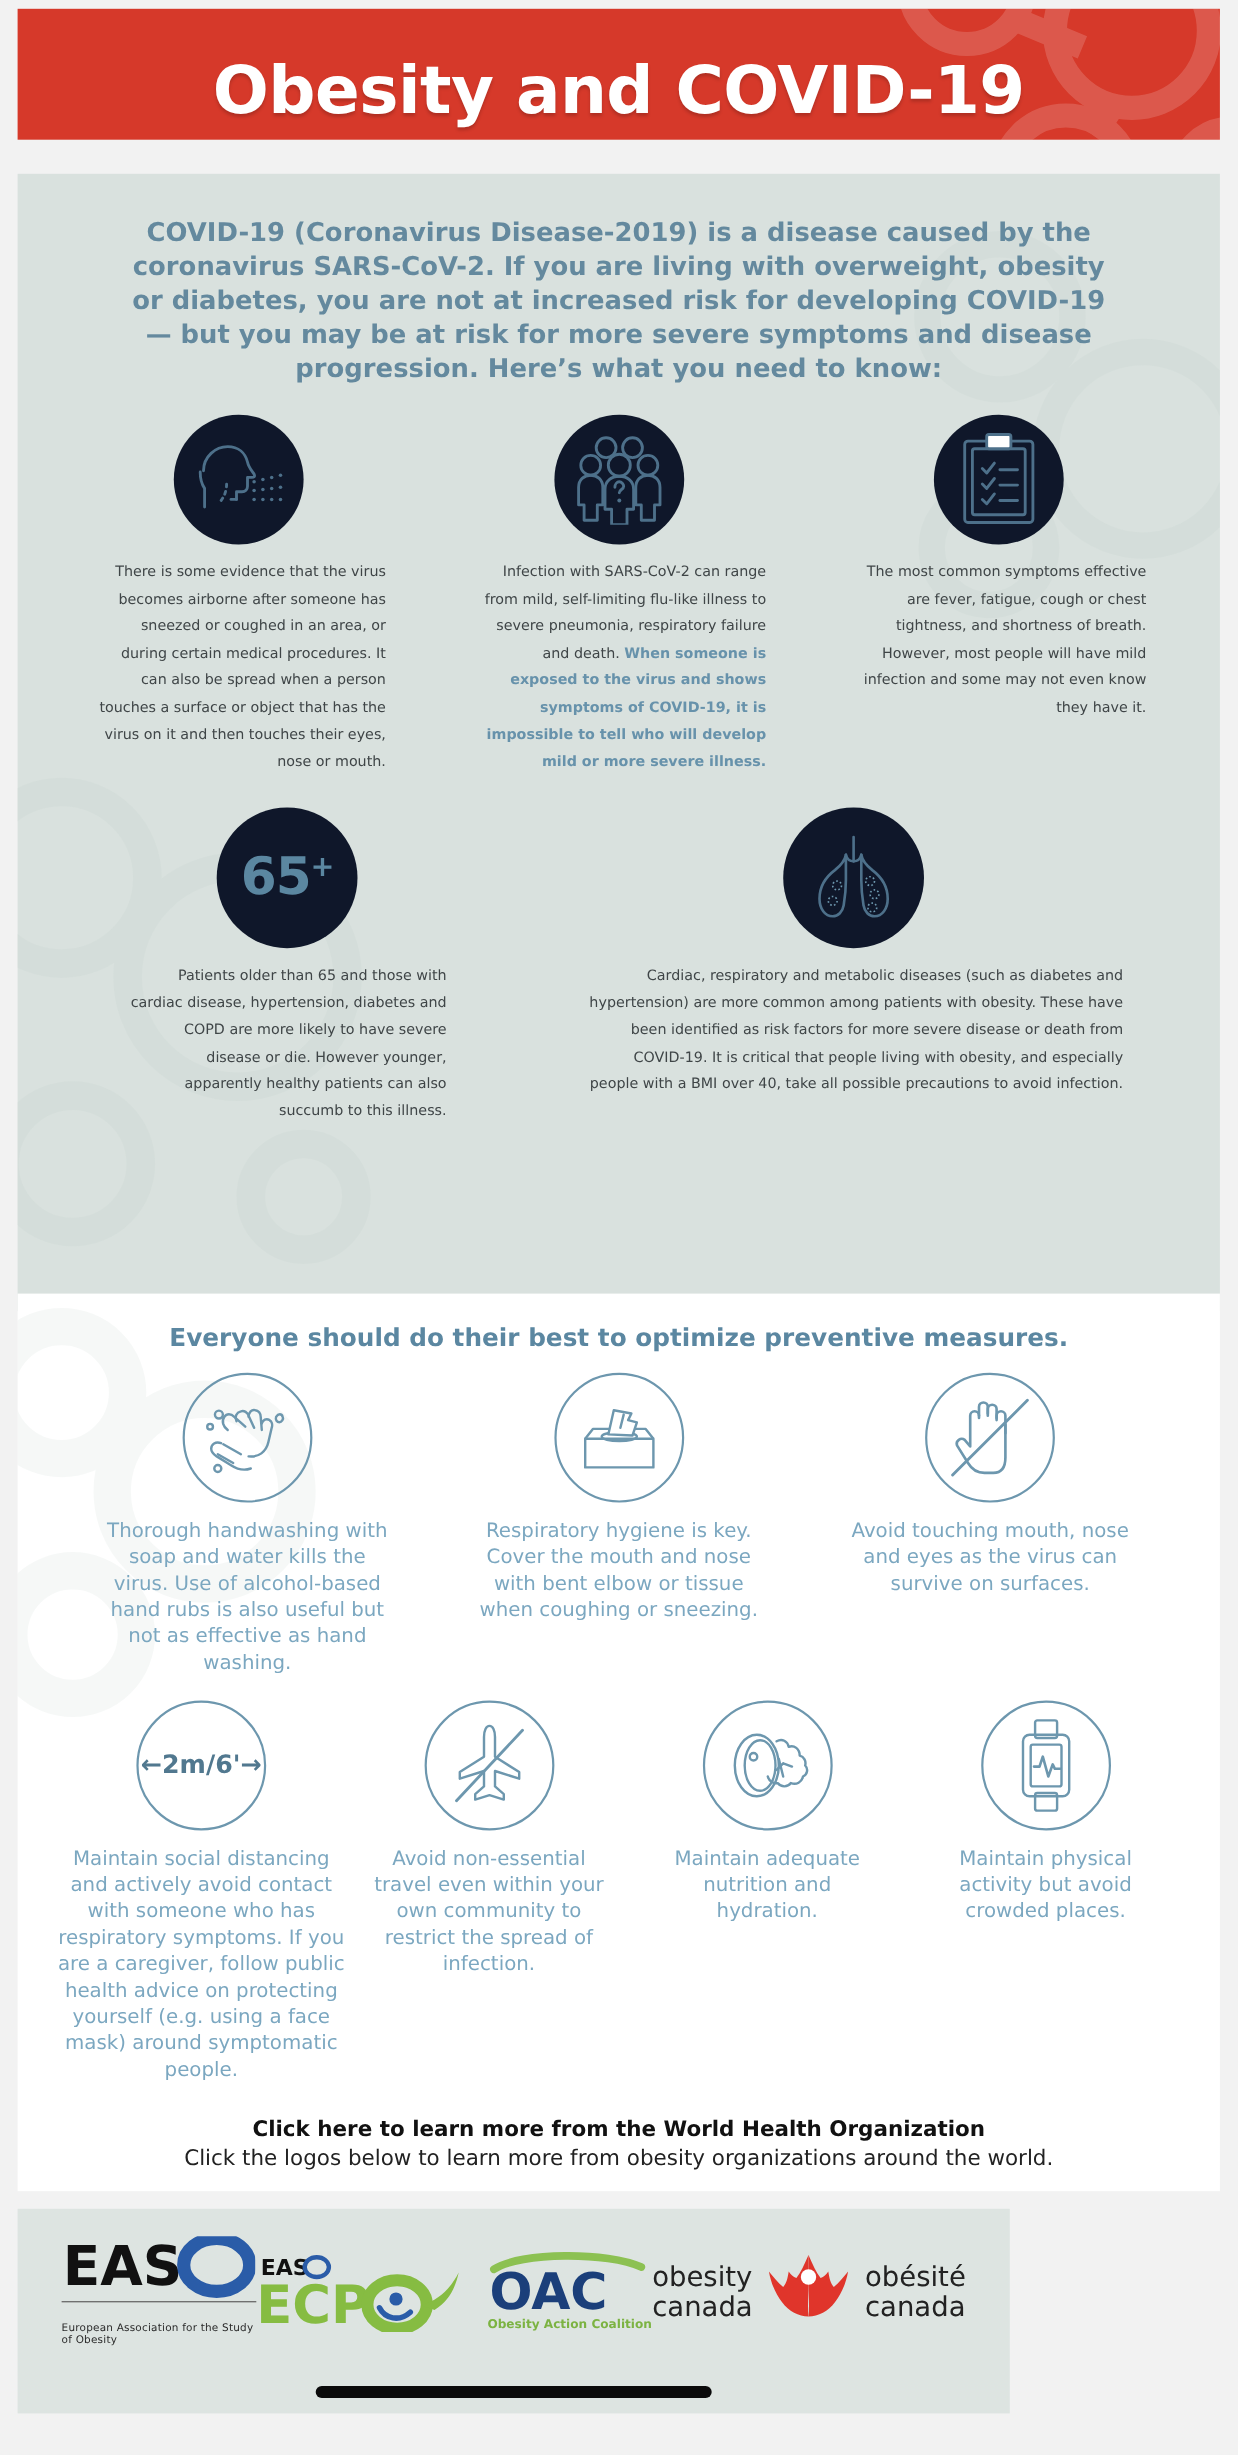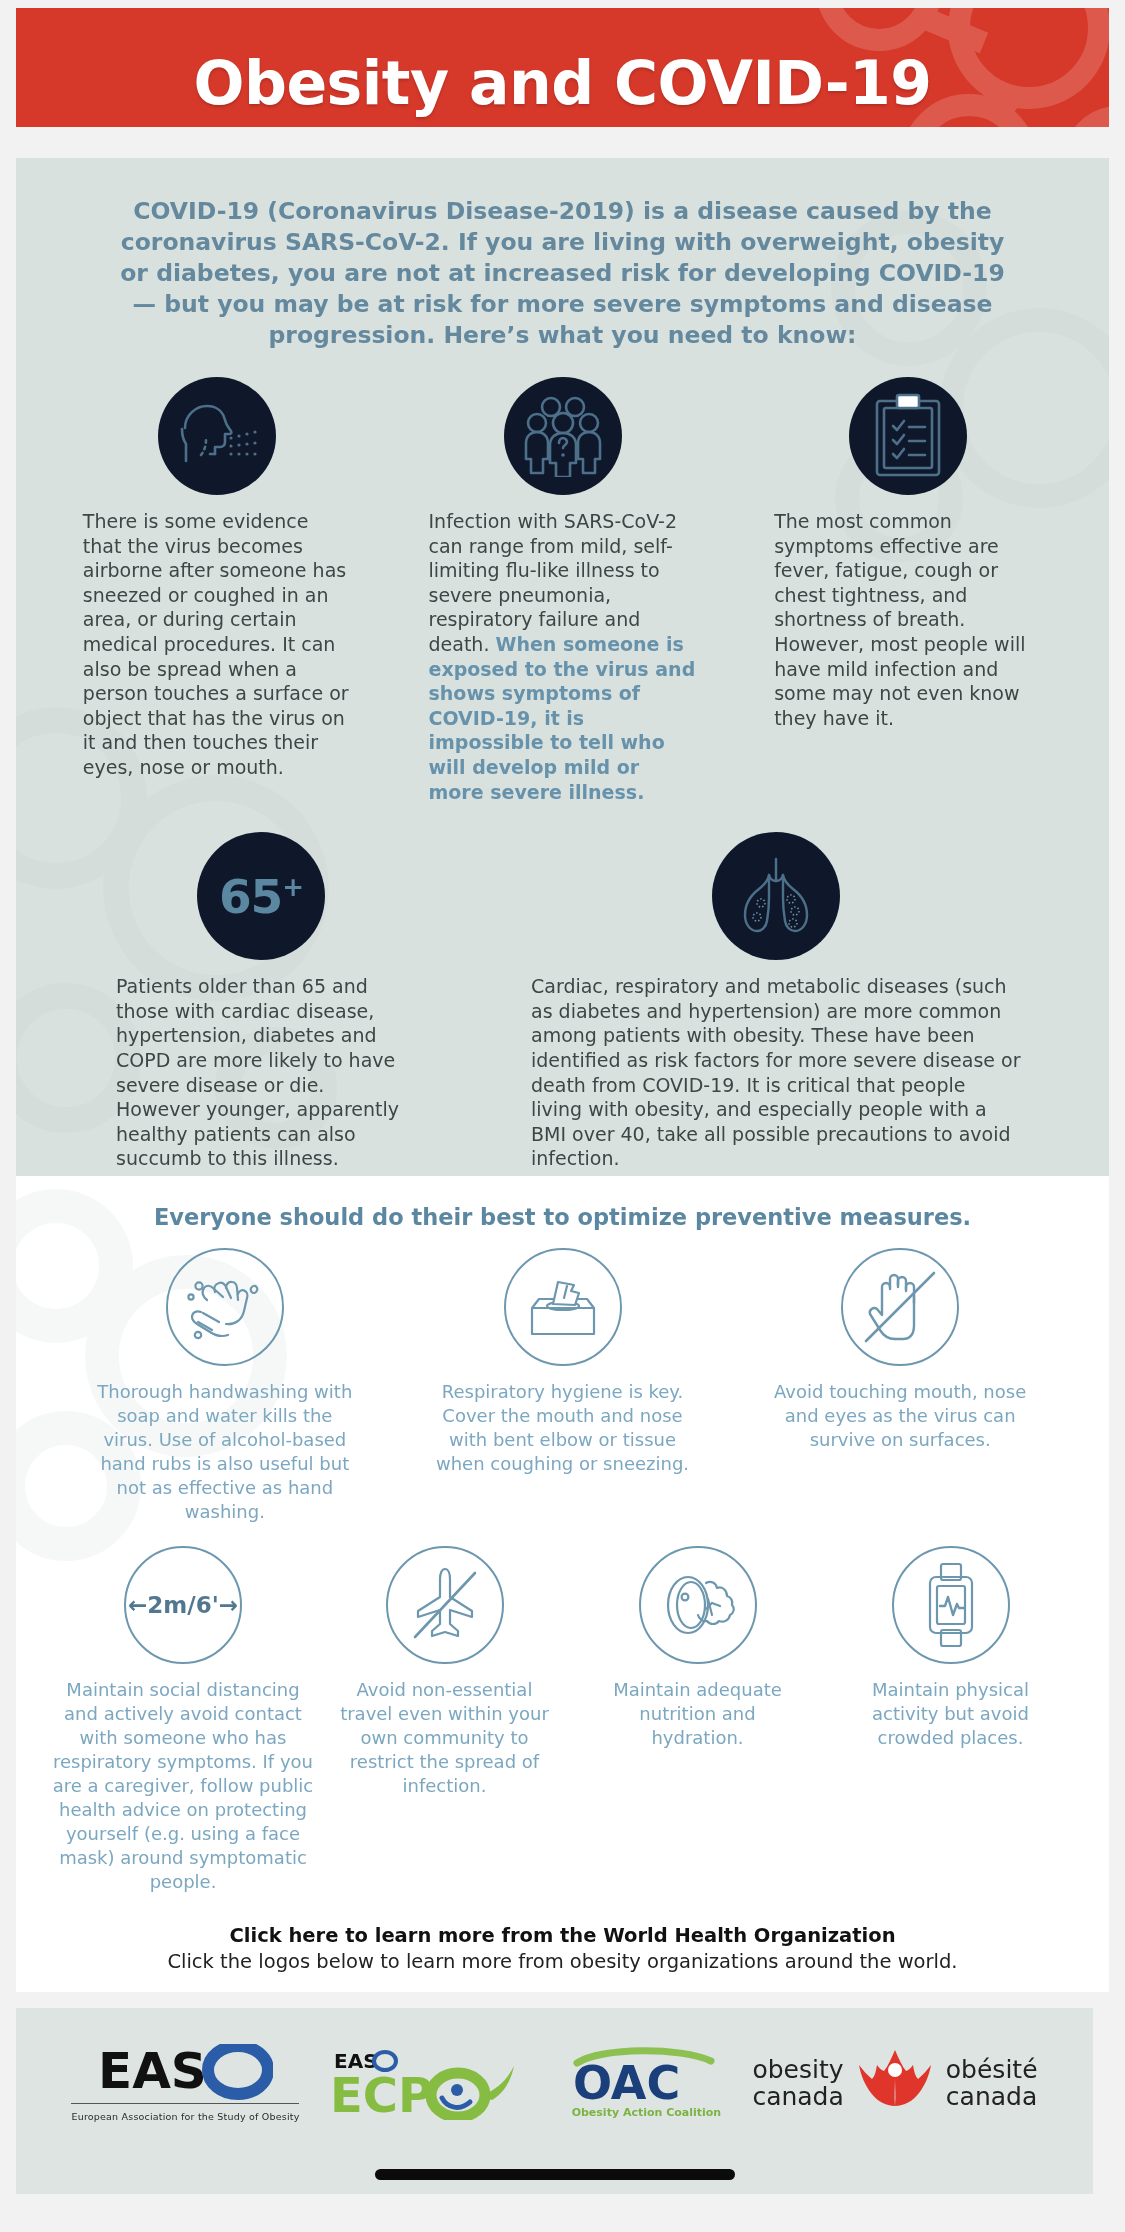--- a/index.html
+++ b/index.html
@@ -42,22 +42,22 @@
 
   .row-a { position:relative; z-index:2; display:flex; margin-top:26px; padding:0 28px; }
   .col-a { flex:1; display:flex; flex-direction:column; align-items:center; }
   .circ-white {
     width:118px; height:118px; border-radius:50%;
     background:#0f172a; display:flex; align-items:center; justify-content:center;
     box-shadow:0 0 0 0 rgba(0,0,0,0);
   }
   .circ-white.big { width:128px; height:128px; }
   .body-txt {
-    margin-top:14px; width:268px; text-align:left;
-    color:#3f4547; font-size:19px; line-height:24.6px;
+    margin-top:14px; width:268px; text-align:right;
+    color:#3f4547; font-size:13px; line-height:24.6px;
     font-family:"DejaVu Sans", sans-serif;
   }
   .hi { color:#6792ab; font-weight:bold; }
 
   .row-b { position:relative; z-index:2; display:flex; margin-top:28px; padding:0 30px; }
   .row-b .c1 { width:430px; display:flex; flex-direction:column; align-items:center; }
   .row-b .c2 { width:600px; display:flex; flex-direction:column; align-items:center; }
   .num65 {
     color:#5b87a1; font-weight:bold; font-size:47px; letter-spacing:-1px;
     font-family:"DejaVu Sans", sans-serif;
@@ -102,28 +102,28 @@
     color:#111; font-weight:bold; font-size:19.5px;
     font-family:"DejaVu Sans", sans-serif;
   }
   .links .l2 {
     color:#222; font-size:19.5px; margin-top:3px;
     font-family:"DejaVu Sans", sans-serif;
   }
 
   
   .footer {
-    position:absolute; left:16px; top:2008px; width:1077px; height:186px;
+    position:absolute; left:16px; top:2008px; width:902px; height:186px;
     background:#dde4e1;
   }
   .logos { display:flex; align-items:center; justify-content:space-around; height:150px; padding:0 40px; }
   .logo { display:flex; align-items:center; justify-content:center; }
   .easo-wrap { display:flex; flex-direction:column; align-items:center; }
   .easo-sub { font-size:9.5px; color:#2b2b2b; margin-top:3px; letter-spacing:.2px;
-              border-top:1px solid #555; padding-top:7px;
+              border-top:1px solid #555; padding-top:18px;
               font-family:"DejaVu Sans", sans-serif; }
   .oac-sub { font-size:11px; color:#7cb342; font-weight:bold; margin-top:1px;
              font-family:"DejaVu Sans", sans-serif; }
   .oc-text { font-size:25px; line-height:27px; color:#222; font-family:"DejaVu Sans", sans-serif; }
 
   .home-ind {
     position:absolute; left:50%; transform:translateX(-50%); bottom:14px;
     width:360px; height:11px; border-radius:6px; background:#0b0b0b;
   }
 </style>

